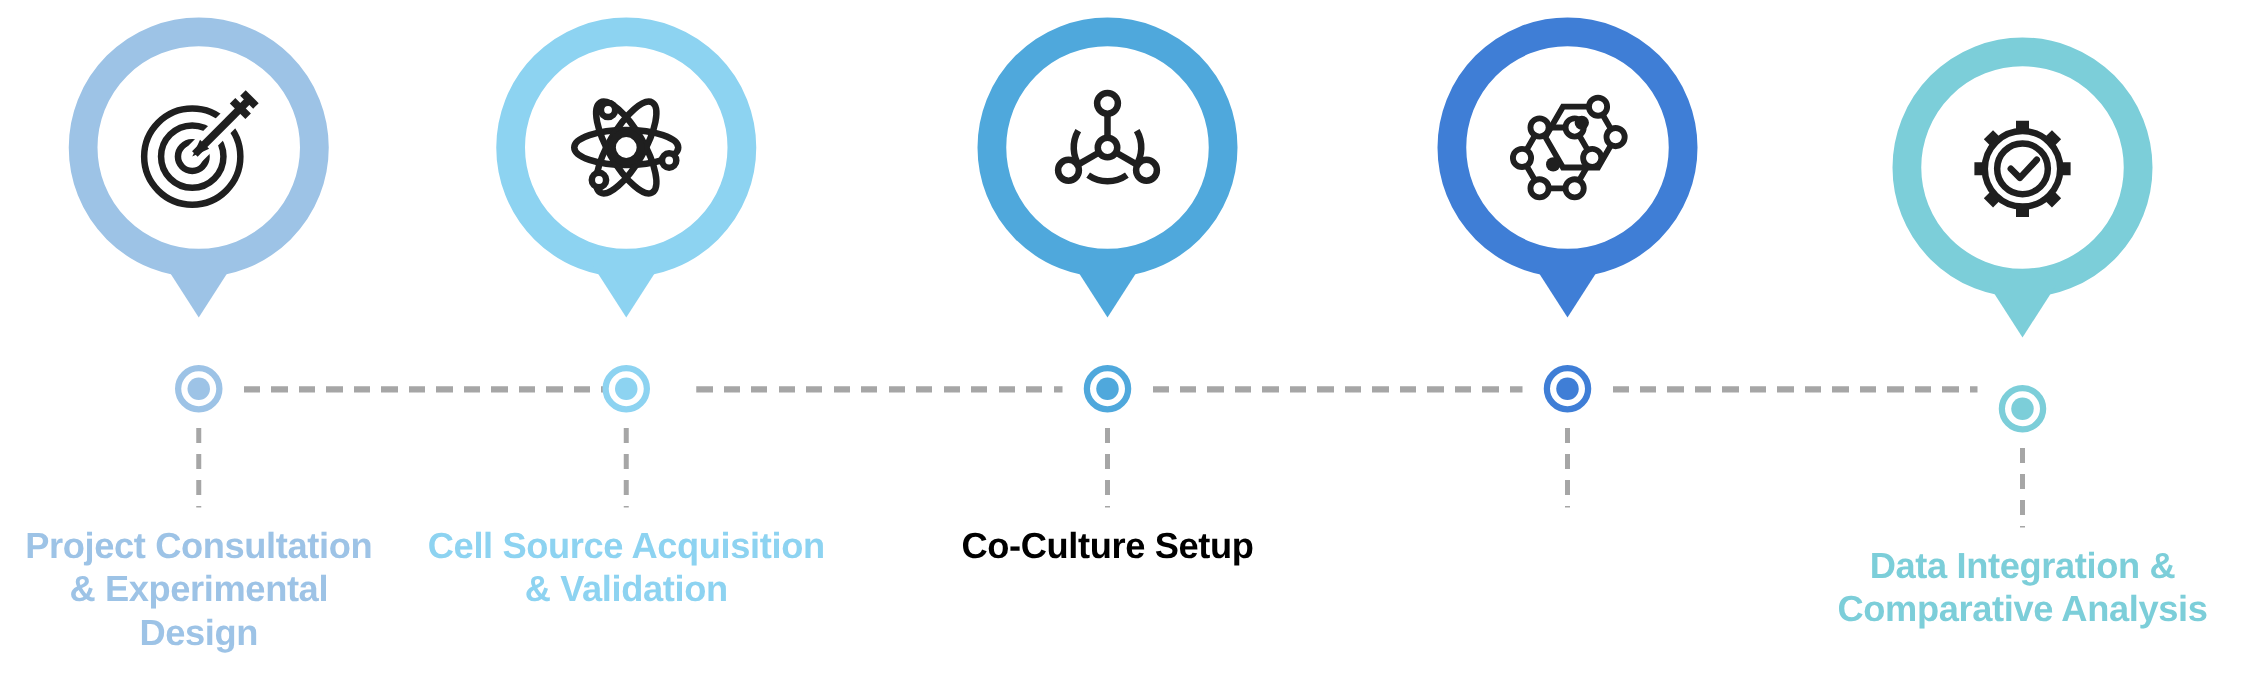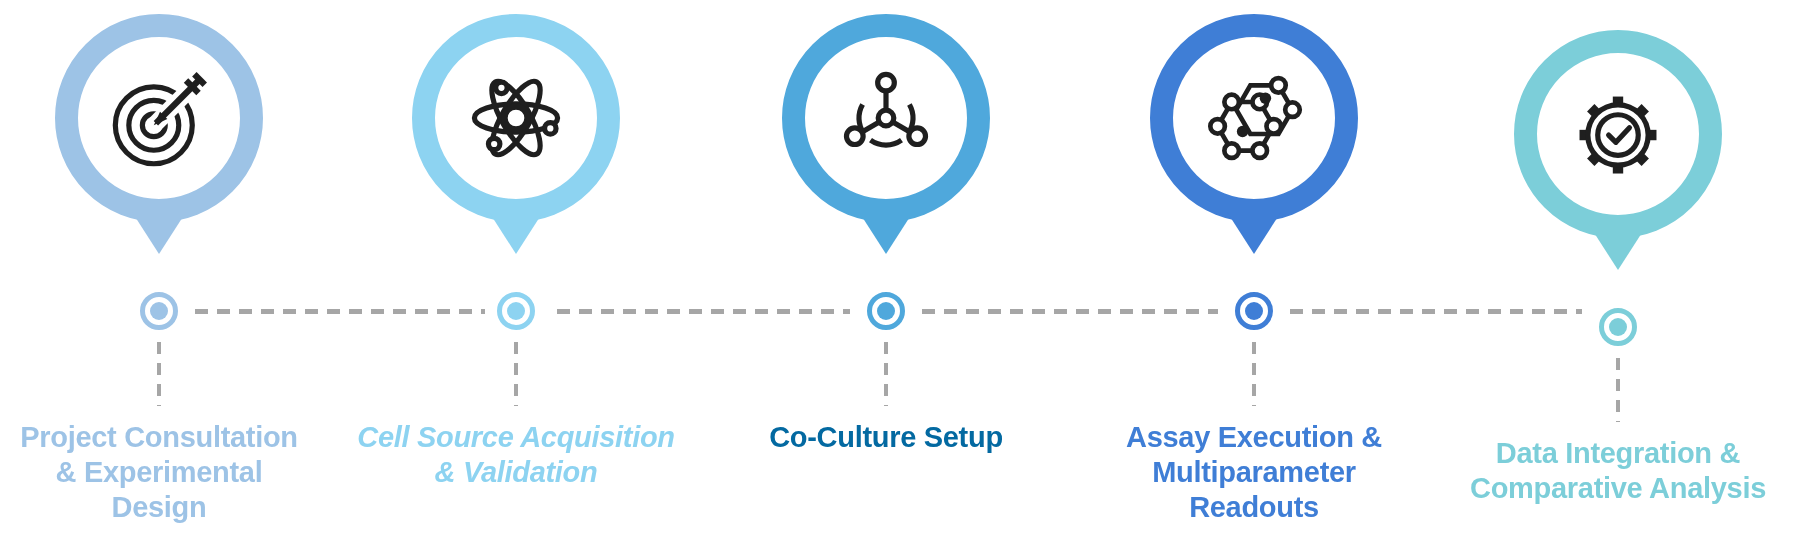--- a/index.html
+++ b/index.html
@@ -31,21 +31,21 @@
 
   
   .vline{position:absolute;left:178px;top:342px;width:4px;height:64px;
          background:repeating-linear-gradient(to bottom,#A6A6A6 0 12px,transparent 12px 21px);}
 
   
   .label{position:absolute;left:10px;top:420px;width:340px;text-align:center;
          font-weight:700;font-size:29px;line-height:35px;letter-spacing:-0.3px;
          white-space:pre-line;color:#999;}
 
-  .s1{left:-21px;} .s2{left:336px;font-style:italic;} .s3{left:706px;} .s4{left:1074px;} .s5{left:1438px;margin-top:16px;}
+  .s1{left:-21px;} .s2{left:321px;} .s3{left:706px;} .s4{left:1074px;} .s5{left:1438px;margin-top:16px;}
 </style>
 </head>
 <body>
 
 <div class="canvas">
 
   <div class="hseg" style="left:195px;width:290px;"></div>
   <div class="hseg" style="left:557px;width:293px;"></div>
   <div class="hseg" style="left:922px;width:296px;"></div>
   <div class="hseg" style="left:1290px;width:292px;"></div>
@@ -107,21 +107,21 @@
         <path d="M 27.5 37 A 26 26 0 0 0 28.7 64.9" stroke-width="5"></path>
         <path d="M 72.5 37 A 26 26 0 0 1 71.3 64.9" stroke-width="5"></path>
         <path d="M 35.1 71.3 A 26 26 0 0 0 64.9 71.3" stroke-width="5"></path>
       </svg>
     </div>
     <div class="pin-tail" style="border-top-color: rgb(79, 168, 220);"></div>
     <div class="node" style="border-color: rgb(79, 168, 220);">
       <div class="node-dot" style="background: rgb(79, 168, 220);"></div>
     </div>
     <div class="vline"></div>
-    <div class="label" style="color: #0369a1;">Co-Culture Setup</div>
+    <div class="label" style="color: #000000;">Co-Culture Setup</div>
   </div>
 
   <div class="step s4">
     <div class="pin-circle" style="border-color: rgb(63, 126, 214);">
       <svg class="icon" viewBox="0 0 100 100" fill="none" stroke="#1F1F1F">
         <polygon points="87,42 73.5,18.6 46.5,18.6 33,42 46.5,65.4 73.5,65.4" stroke-width="4.5"></polygon>
         <polygon points="69,58 55.5,34.6 28.5,34.6 15,58 28.5,81.4 55.5,81.4" stroke-width="4.5"></polygon>
         <circle cx="69" cy="58" r="7" fill="#FFFFFF" stroke-width="4.5"></circle>
         <circle cx="55.5" cy="34.6" r="7" fill="#FFFFFF" stroke-width="4.5"></circle>
         <circle cx="28.5" cy="34.6" r="7" fill="#FFFFFF" stroke-width="4.5"></circle>
@@ -132,23 +132,20 @@
         <circle cx="73.5" cy="18.6" r="7" fill="#FFFFFF" stroke-width="4.5"></circle>
         <circle cx="61" cy="31" r="5.5" fill="#1F1F1F" stroke="none"></circle>
         <circle cx="39" cy="63" r="5.5" fill="#1F1F1F" stroke="none"></circle>
       </svg>
     </div>
     <div class="pin-tail" style="border-top-color: rgb(63, 126, 214);"></div>
     <div class="node" style="border-color: rgb(63, 126, 214);">
       <div class="node-dot" style="background: rgb(63, 126, 214);"></div>
     </div>
     <div class="vline"></div>
-    <div class="label" style="color: rgb(63, 126, 214);">Assay Execution &amp;
-Multiparameter
-Readouts</div>
   </div>
 
   <div class="step s5">
     <div class="pin-circle" style="border-color: rgb(124, 206, 217);">
       <svg class="icon" viewBox="0 0 100 100" fill="none" stroke="#1F1F1F">
         <line x1="77" y1="51" x2="87" y2="51" stroke-width="10"></line>
         <line x1="69.1" y1="31.9" x2="76.2" y2="24.8" stroke-width="10"></line>
         <line x1="50" y1="24" x2="50" y2="14" stroke-width="10"></line>
         <line x1="30.9" y1="31.9" x2="23.8" y2="24.8" stroke-width="10"></line>
         <line x1="23" y1="51" x2="13" y2="51" stroke-width="10"></line>

